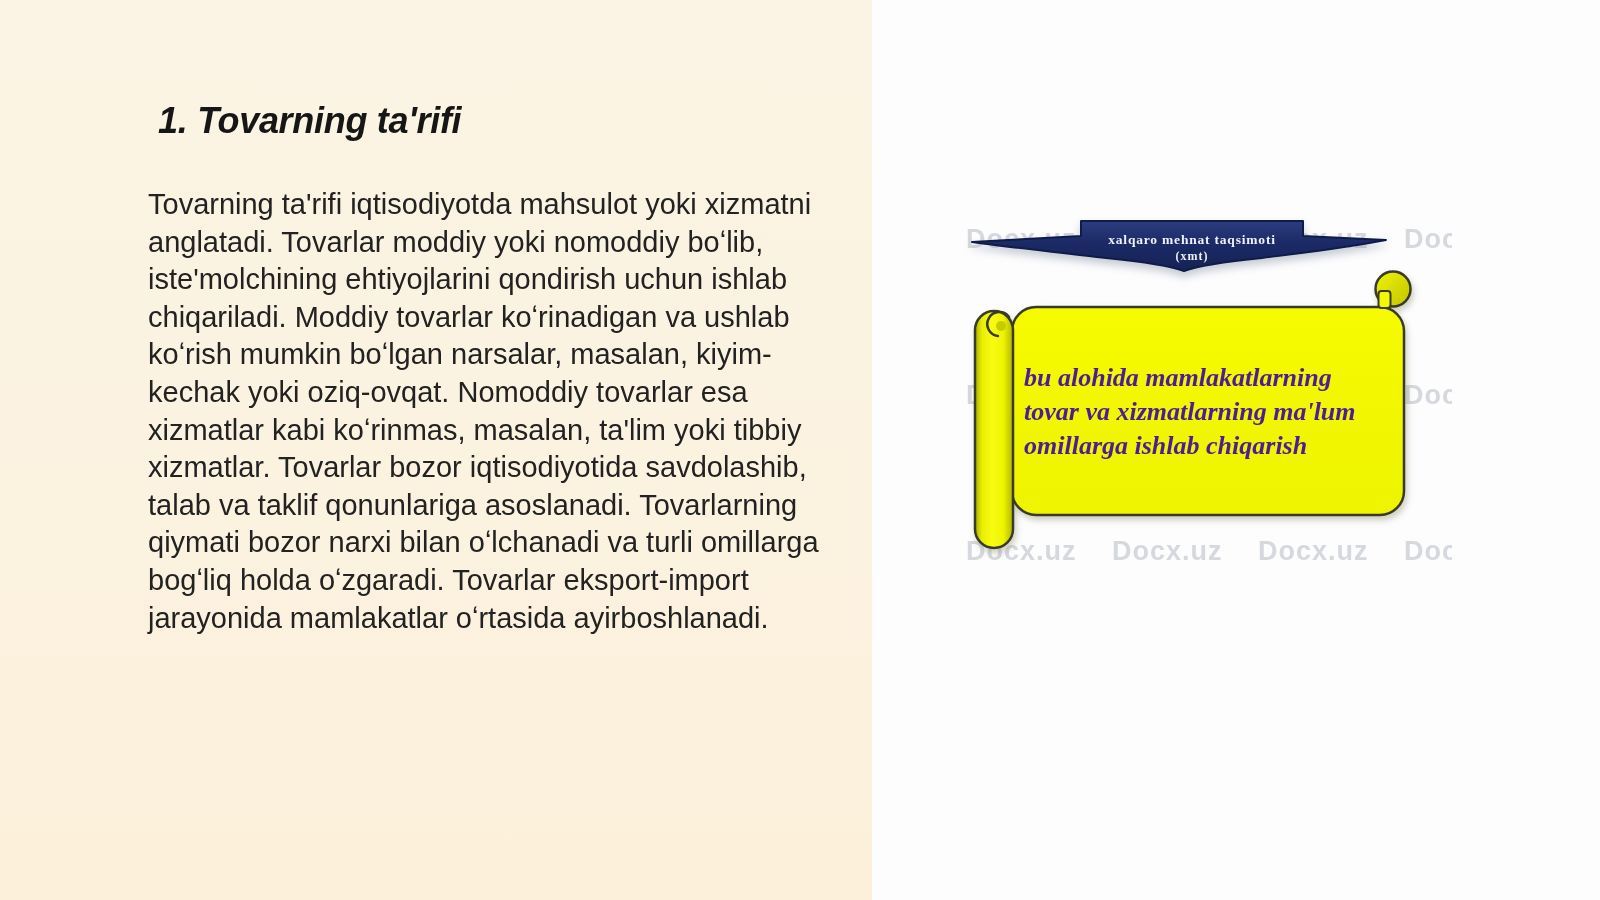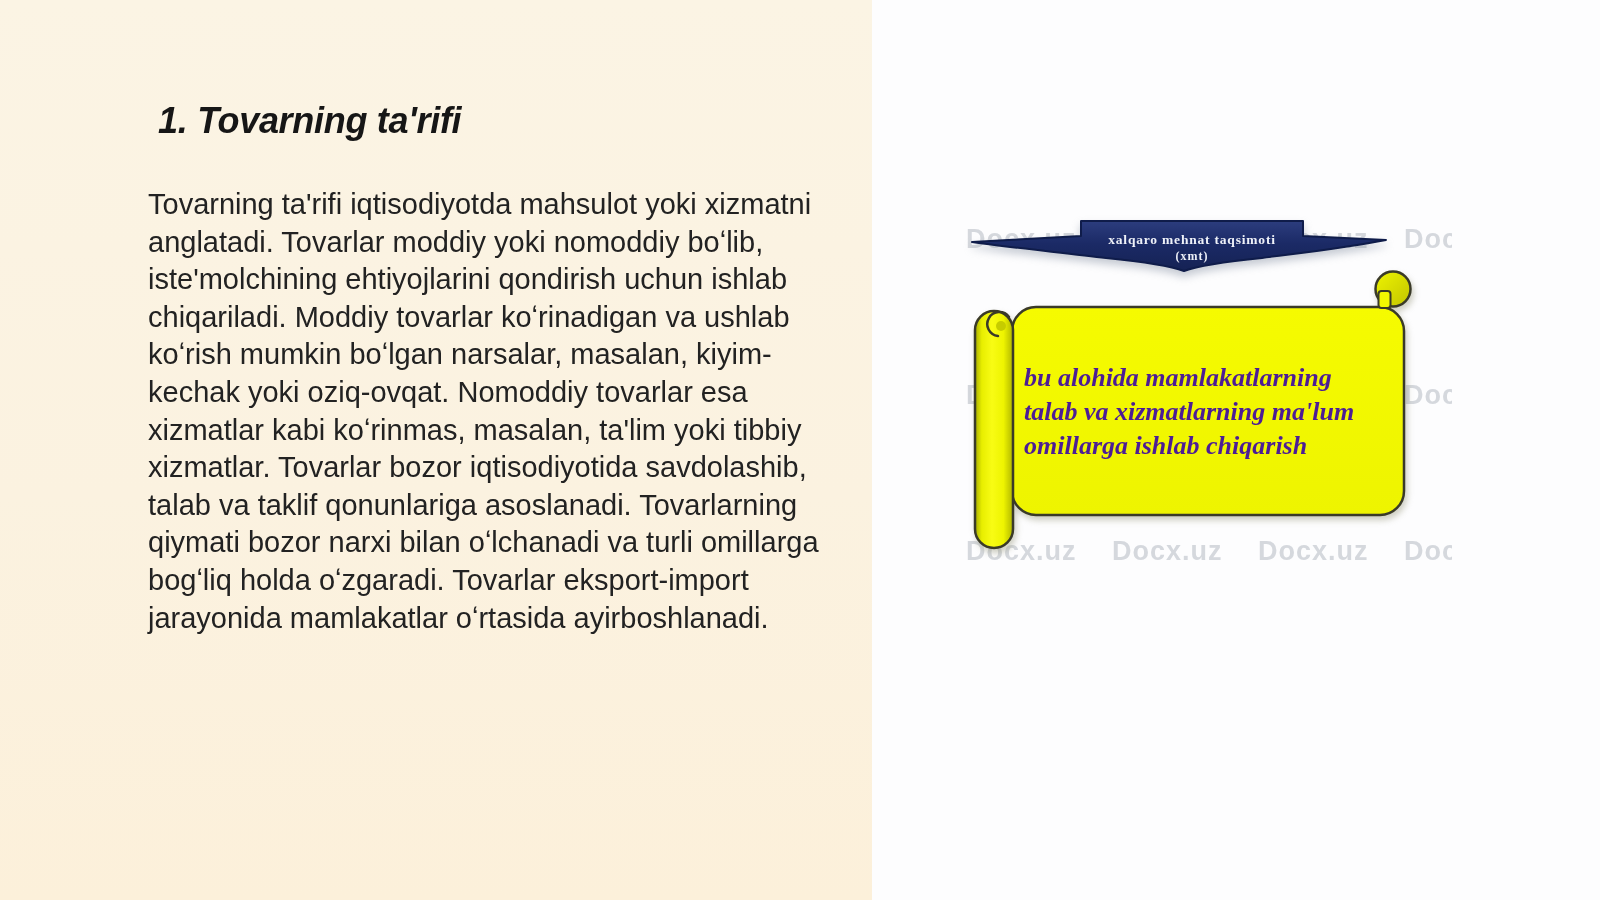--- a/index.html
+++ b/index.html
@@ -165,17 +165,17 @@
     </g>
   </svg>
 
   <div class="banner-text">
     <div class="banner-line1">xalqaro mehnat taqsimoti</div>
     <div class="banner-line2">(xmt)</div>
   </div>
 
   <div class="scroll-text">
     <div>bu alohida mamlakatlarning</div>
-    <div>talab va xizmatlarning ma'lum</div>
+    <div>tovar va xizmatlarning ma'lum</div>
     <div>omillarga ishlab chiqarish</div>
   </div>
 
 </div>
 
 </body></html>

